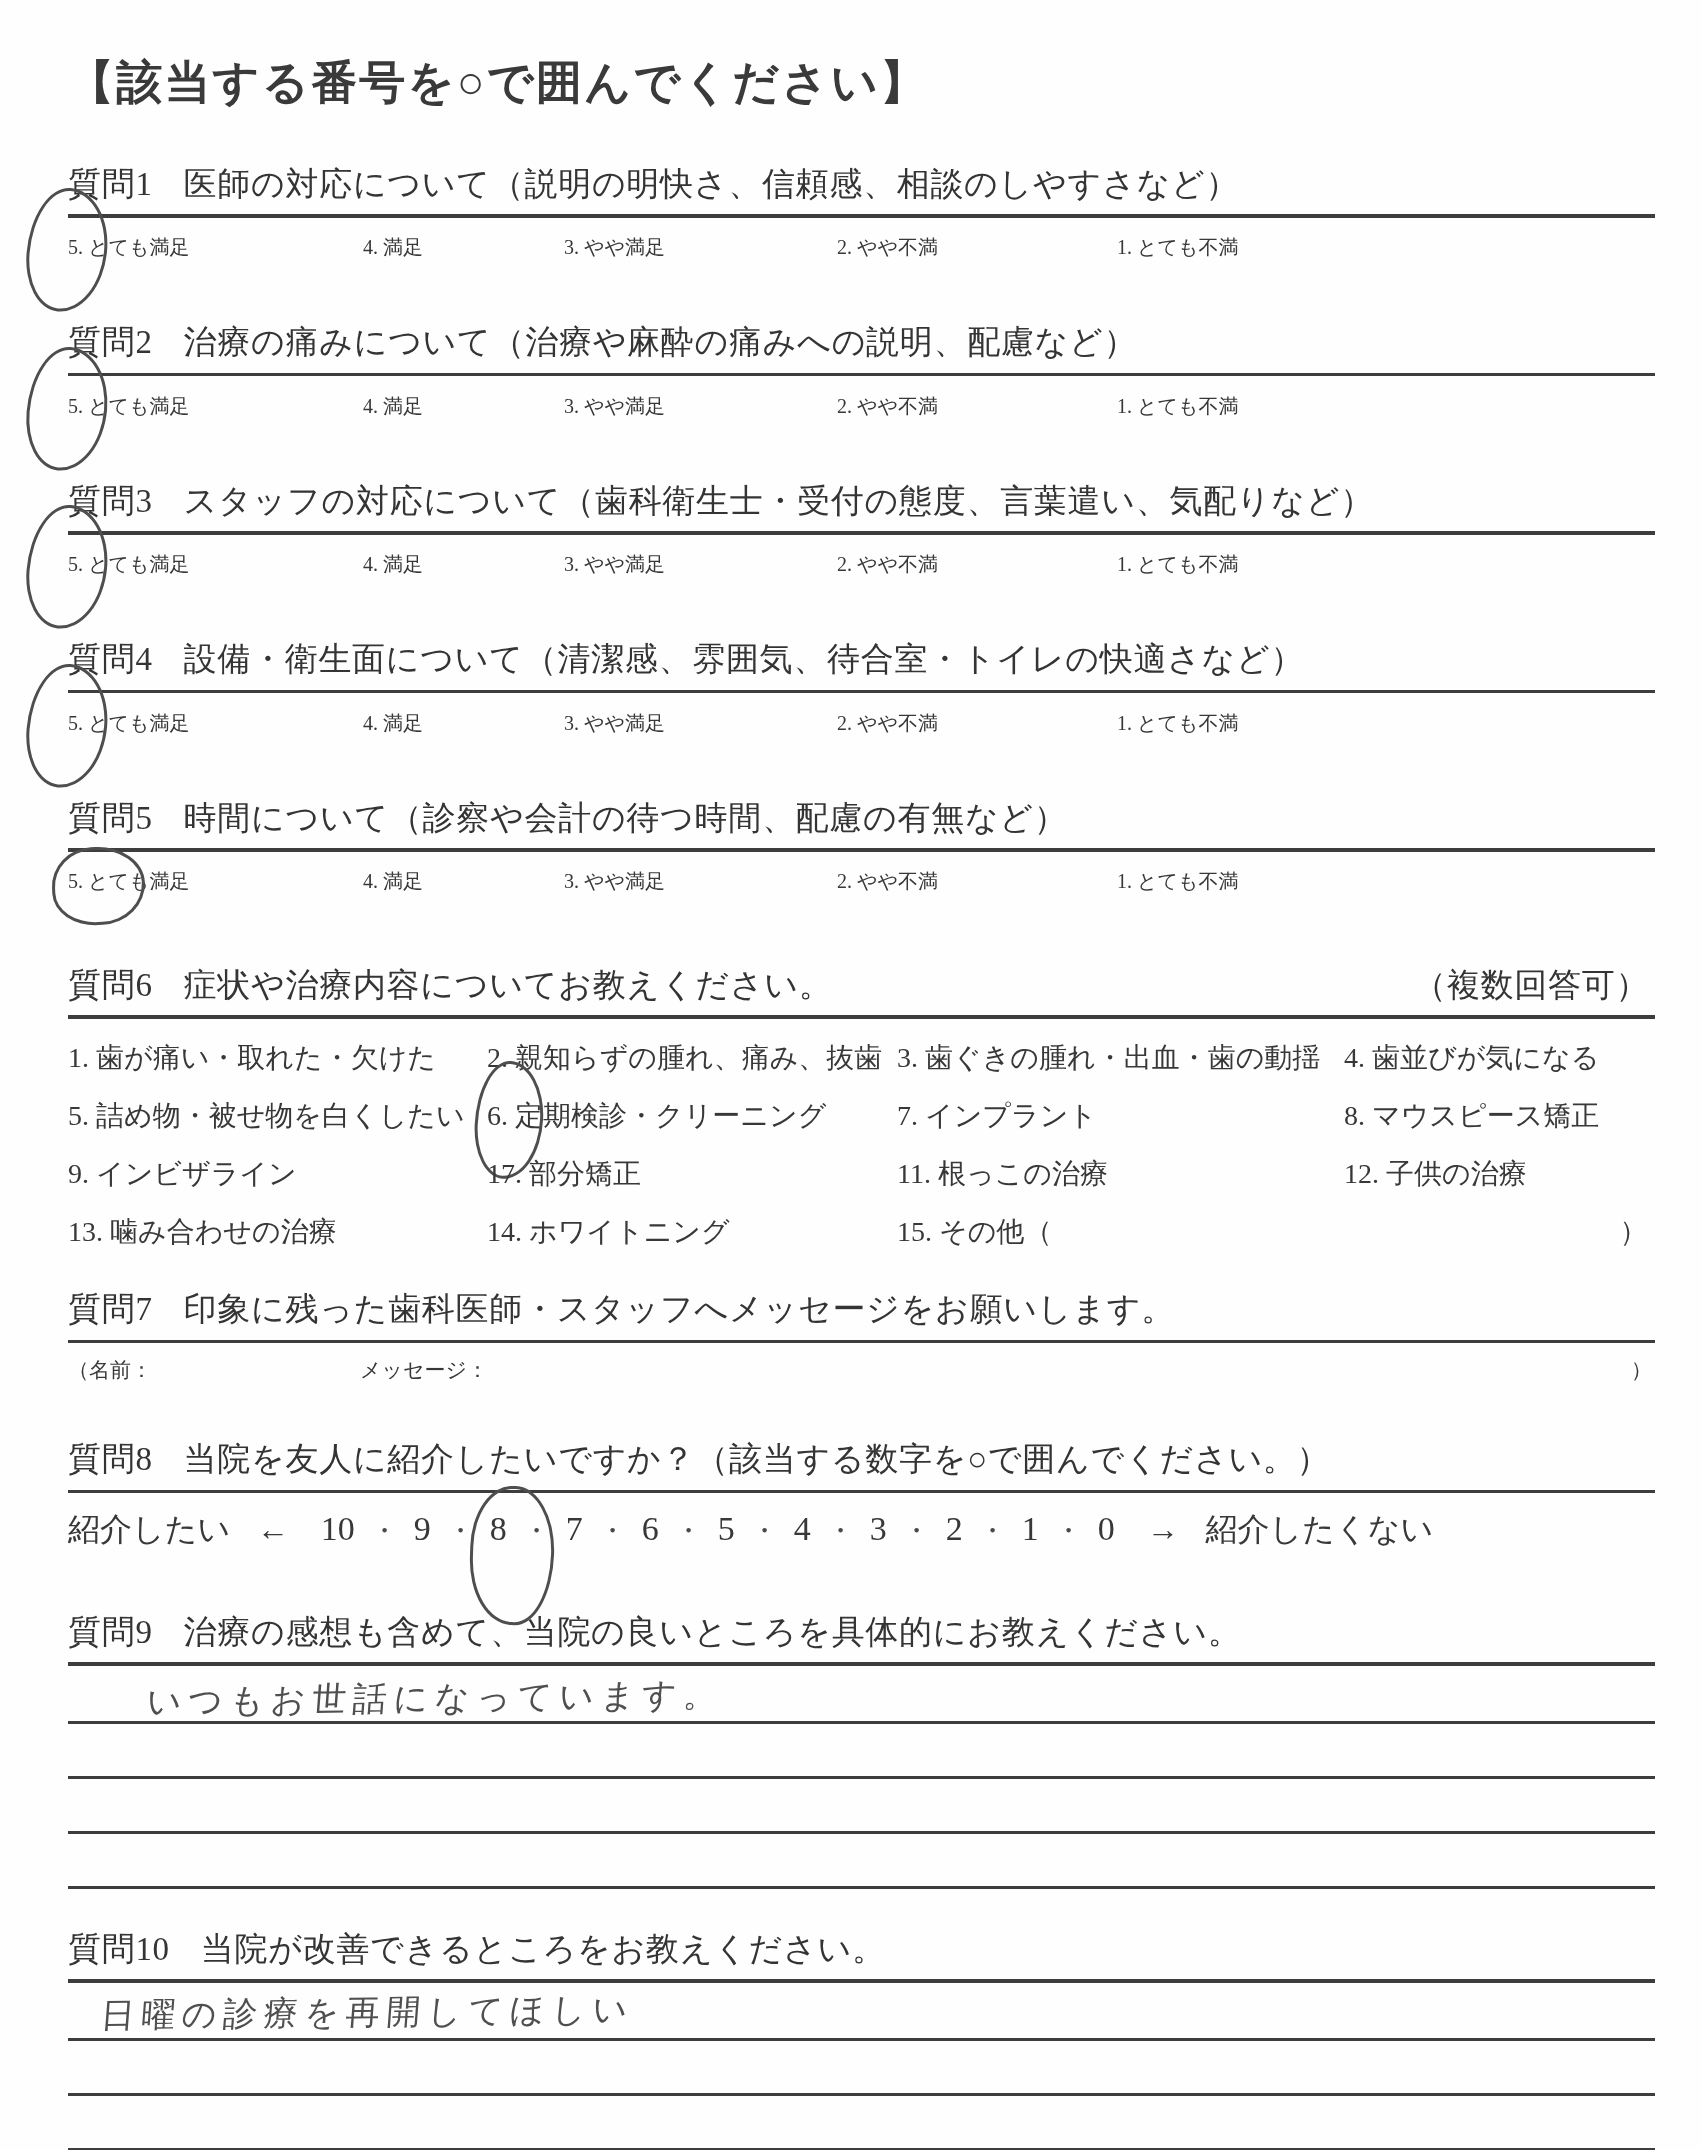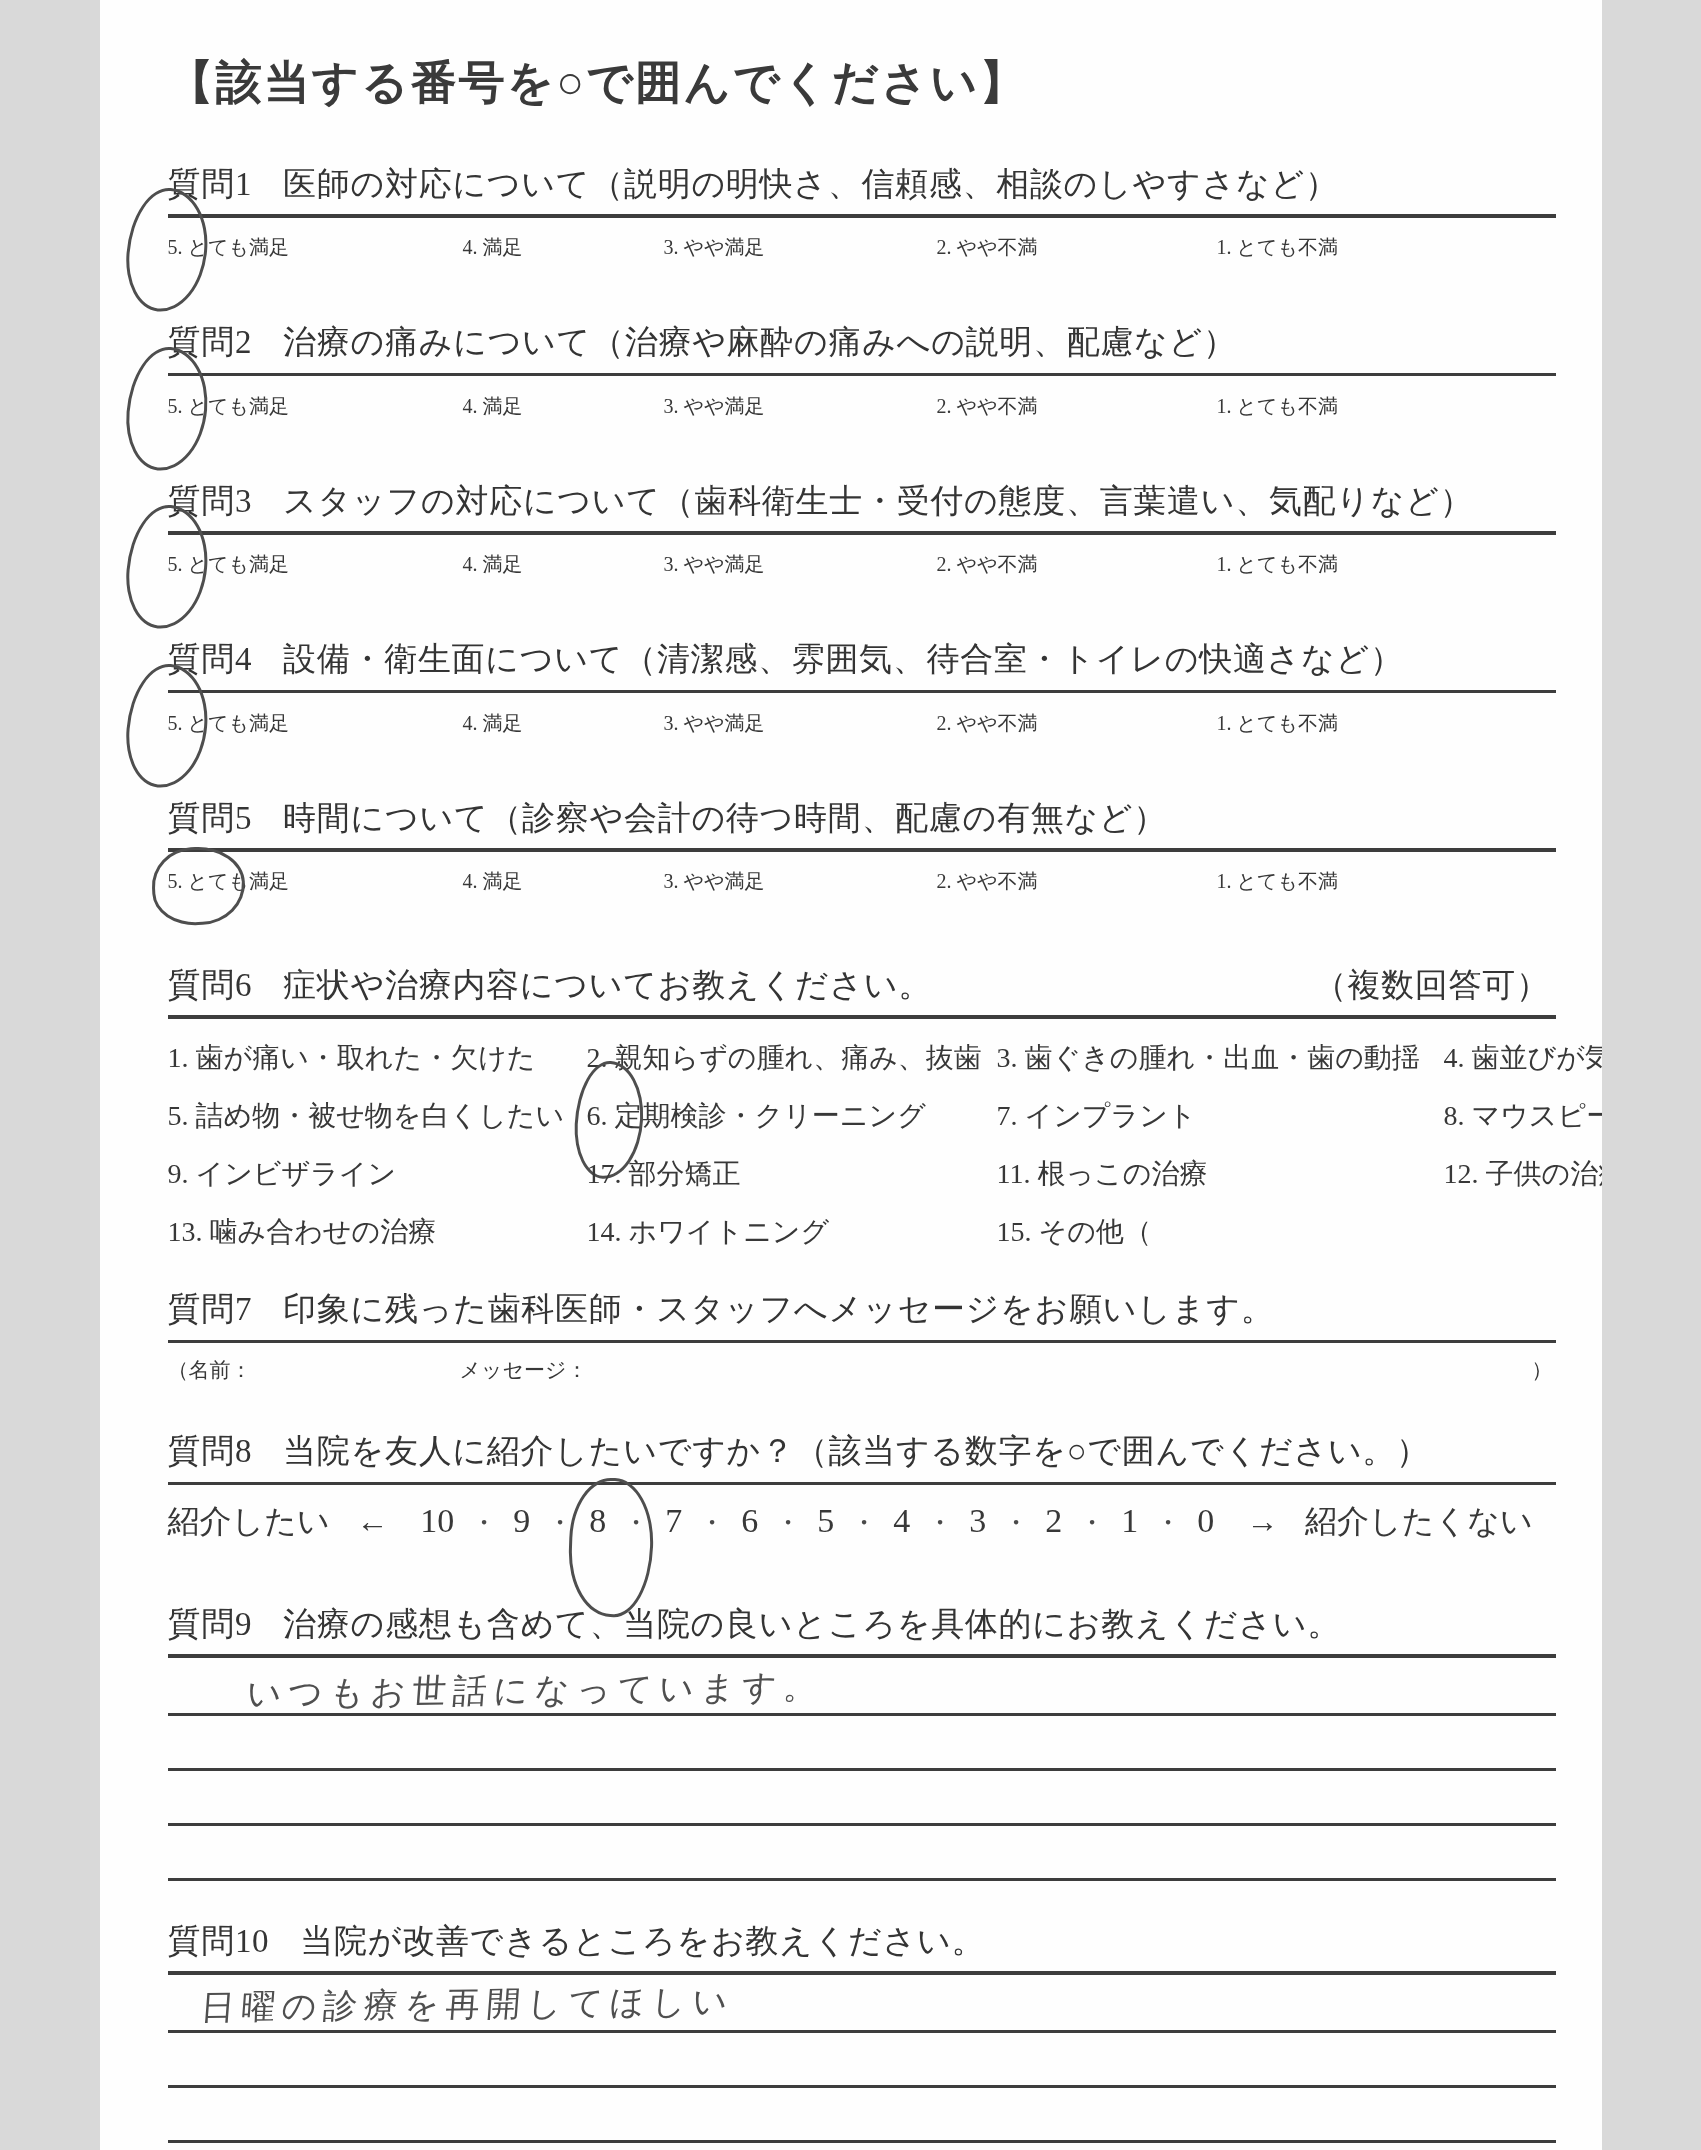--- a/index.html
+++ b/index.html
@@ -1,18 +1,18 @@
 <!DOCTYPE html>
 <html lang="ja" style="font-size:11.8px"><head>
 <meta charset="utf-8">
 <style>
   html,body{margin:0;padding:0;background:#d9d9d9;}
   .page{
     position:relative;
-    width:1502px;height:2151px;
+    width:1701px;height:2151px;
     margin:0 auto;
     background:#fefefe;
     font-family:"Liberation Serif","DejaVu Serif",serif;
     color:#2f2f2f;
     box-sizing:border-box;
     padding:52px 46px 0 68px;
     overflow:hidden;
   }
   .title{
     margin:0;
@@ -249,21 +249,21 @@
       <span class="q-text">印象に残った歯科医師・スタッフへメッセージをお願いします。</span>
     </div>
     <div class="rule"></div>
     <div class="q7-line">
       <span class="q7-name">（名前：</span>
       <span class="q7-msg">メッセージ：</span>
       <span class="q7-close">）</span>
     </div>
   </section>
 
-  <section class="q" style="margin-top:30px;">
+  <section class="q" style="margin-top:38px;">
     <div class="q-head">
       <span class="q-label">質問8</span>
       <span class="q-text">当院を友人に紹介したいですか？（該当する数字を○で囲んでください。）</span>
     </div>
     <div class="rule"></div>
     <div class="scale">
       <span>紹介したい</span>
       <span class="arrow">←</span>
       <span class="num">10</span>
       <span class="sep">・</span>

